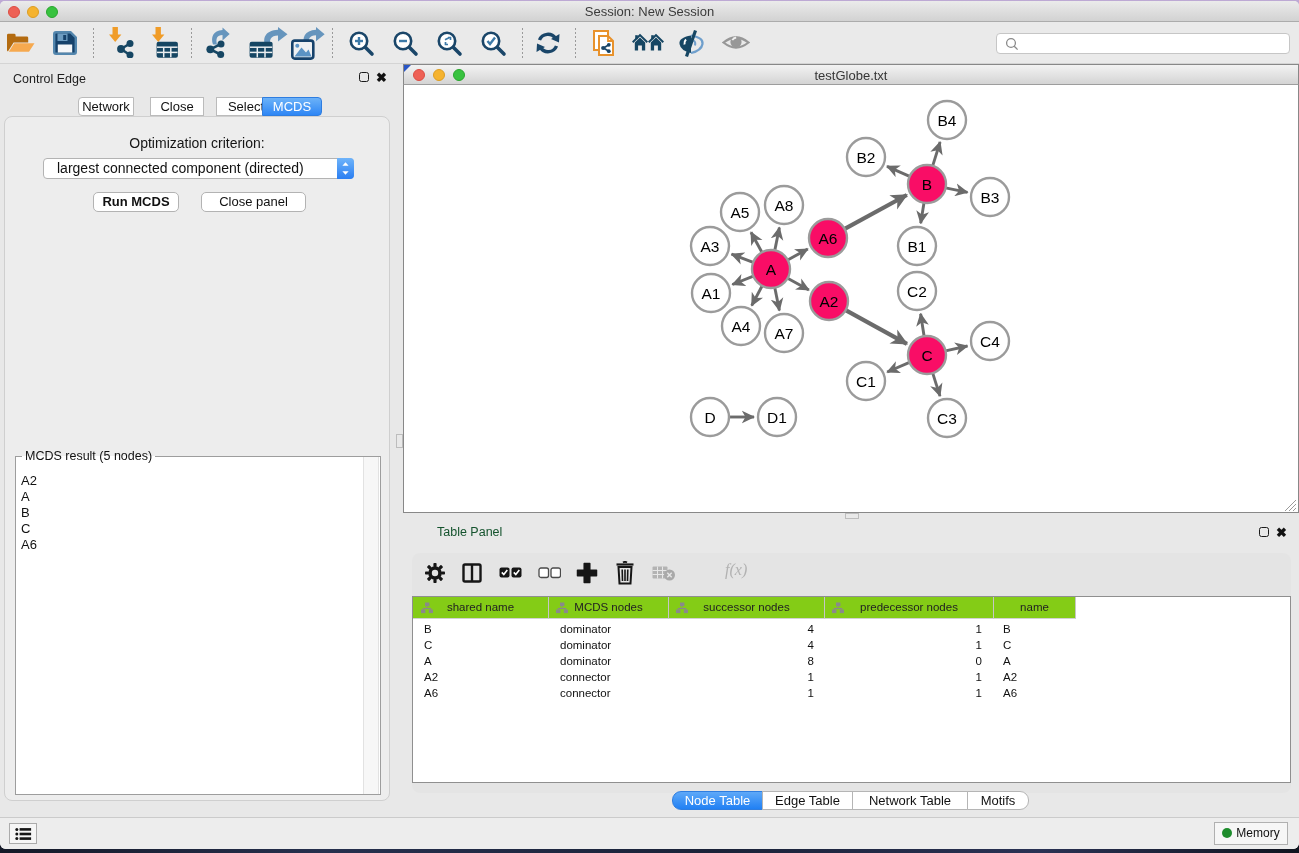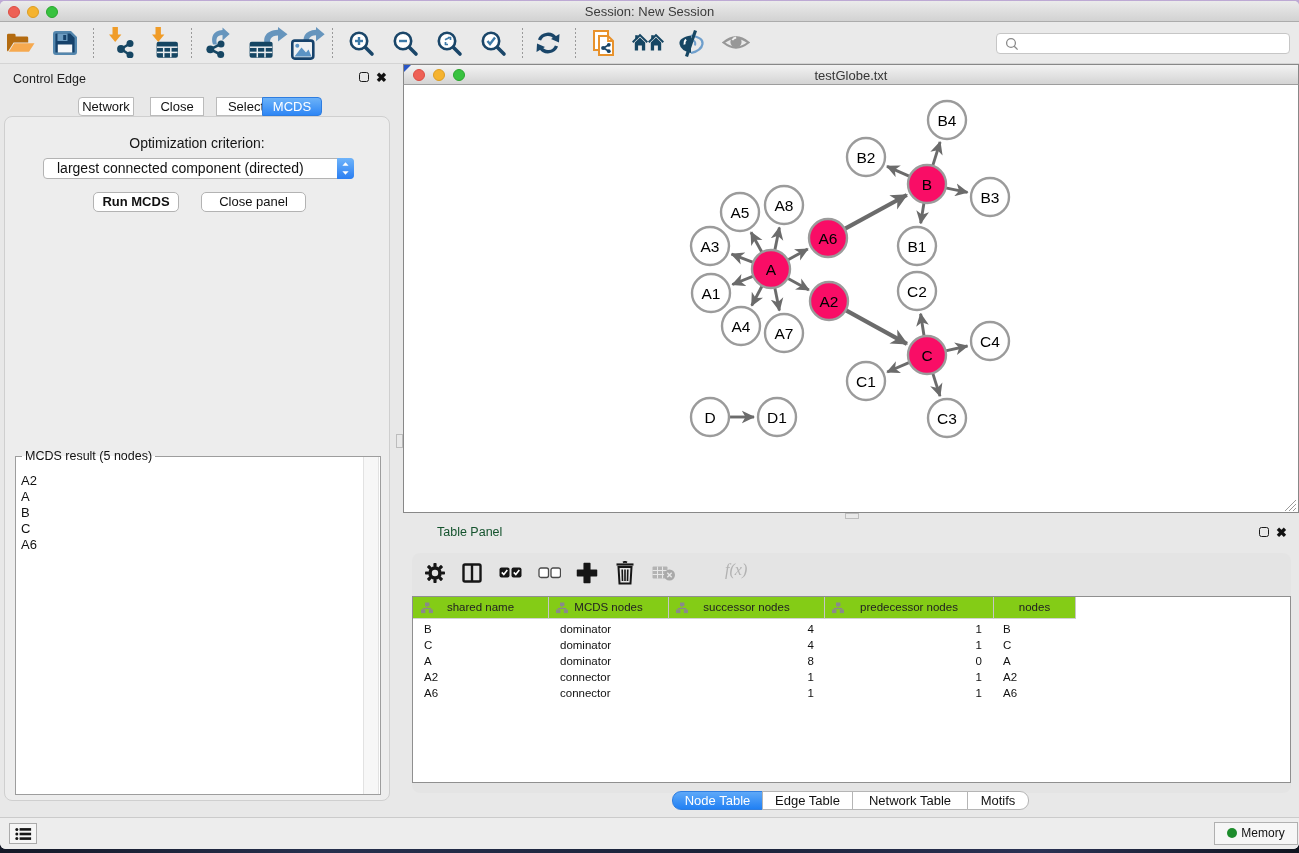--- a/index.html
+++ b/index.html
@@ -53,21 +53,21 @@
 #tbl { left:412px; top:596px; width:879px; height:187px; background:#fff; border:1px solid #8f8f8f; }
 .th { position:absolute; top:597px; height:22px; background:#84cc16; border-right:1px solid #c6c6c6; border-bottom:1px solid #d2d2d2; font-size:11.5px; color:#222; text-align:center; line-height:21px; }
 .td { position:absolute; font-size:11.5px; color:#111; height:16px; line-height:16px; }
 .orgicon { position:absolute; top:5px; }
 
 .btab { position:absolute; top:791px; height:19px; background:#fff; border:1px solid #b5b5b5; font-size:13px; color:#111; text-align:center; line-height:17px; }
 .btabsel { background:linear-gradient(#5fa9f8,#2080f4); color:#fff; border-color:#2e7de0; }
 
 #status { left:0; top:817px; width:1299px; height:32px; background:#ededed; border-top:1px solid #cbcbcb; border-radius:0 0 6px 6px; }
 #listBtn { left:9px; top:823px; width:28px; height:21px; background:#f6f6f6; border:1px solid #ababab; }
-#memBtn { left:1214px; top:822px; width:84px; height:23px; background:#f6f6f6; border:1px solid #b0b0b0; font-size:12px; color:#111; line-height:21px; text-align:center; }
+#memBtn { left:1214px; top:822px; width:74px; height:23px; background:#f6f6f6; border:1px solid #b0b0b0; font-size:12px; color:#111; line-height:21px; text-align:center; }
 #memBtn .dot { display:inline-block; width:10px; height:10px; border-radius:50%; background:#1d8c2c; margin-right:4px; vertical-align:-1px; }
 .divh { position:absolute; background:#e9e9e9; border:1px solid #bdbdbd; }
 </style>
 </head>
 <body>
 <div class="abs" id="wallTop"></div>
 <div class="abs" id="app"></div>
 
 <div class="abs" id="titlebar">
     <div class="tl t1"></div>
@@ -408,21 +408,21 @@
 </svg>
 
 <div class="abs" style="left:686px; top:561px; font-family:'Liberation Serif',serif; font-style:italic; font-size:16px; color:#b2b2b2;margin-left:39px;">f(x)</div>
 </div>
 <div class="abs" id="tbl"></div>
 <div class="abs" id="tblhdr">
 <div class="th" style="left:413px; width:136px;">shared name</div>
 <div class="th" style="left:549px; width:120px;">MCDS nodes</div>
 <div class="th" style="left:669px; width:156px;">successor nodes</div>
 <div class="th" style="left:825px; width:169px;">predecessor nodes</div>
-<div class="th" style="left:994px; width:82px;">nodes</div>
+<div class="th" style="left:994px; width:82px;">name</div>
 <svg class="abs orgicon" style="left:421px; top:602px;" width="12" height="12" viewBox="0 0 12 12">
       <g fill="#8a8a8a">
         <rect x="4" y="0.5" width="4.4" height="3.6"></rect>
         <rect x="0" y="7.5" width="4.4" height="3.6"></rect>
         <rect x="7.8" y="7.5" width="4.4" height="3.6"></rect>
         <path d="M5.8 4 v1.6 M2 7.6 v-1 h8 v1 M2 6.4 h8" fill="none" stroke="#8a8a8a" stroke-width="1"></path>
       </g>
     </svg>
 <svg class="abs orgicon" style="left:556px; top:602px;" width="12" height="12" viewBox="0 0 12 12">
       <g fill="#8a8a8a">

